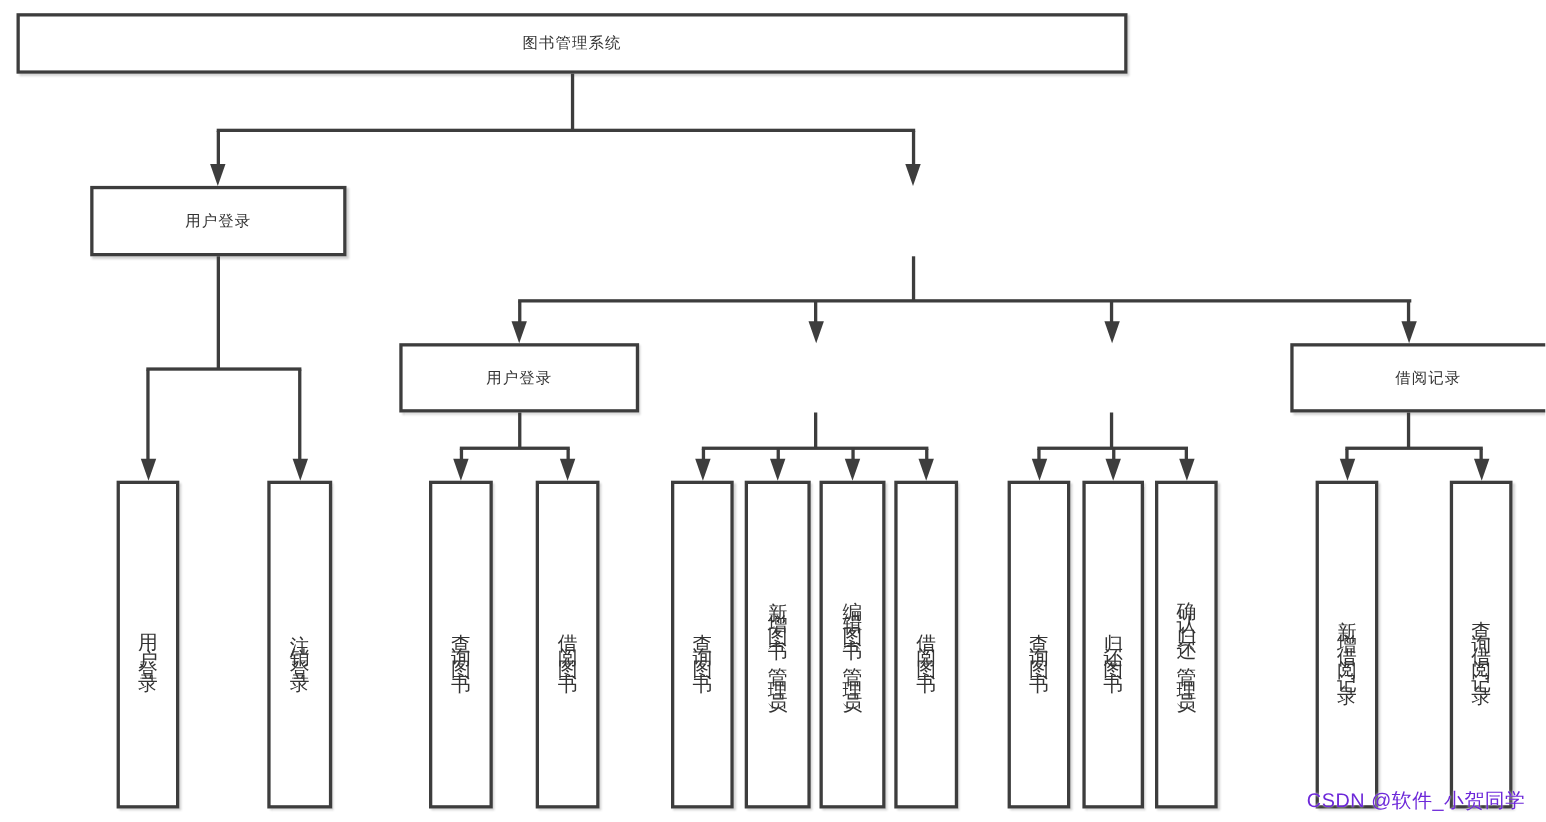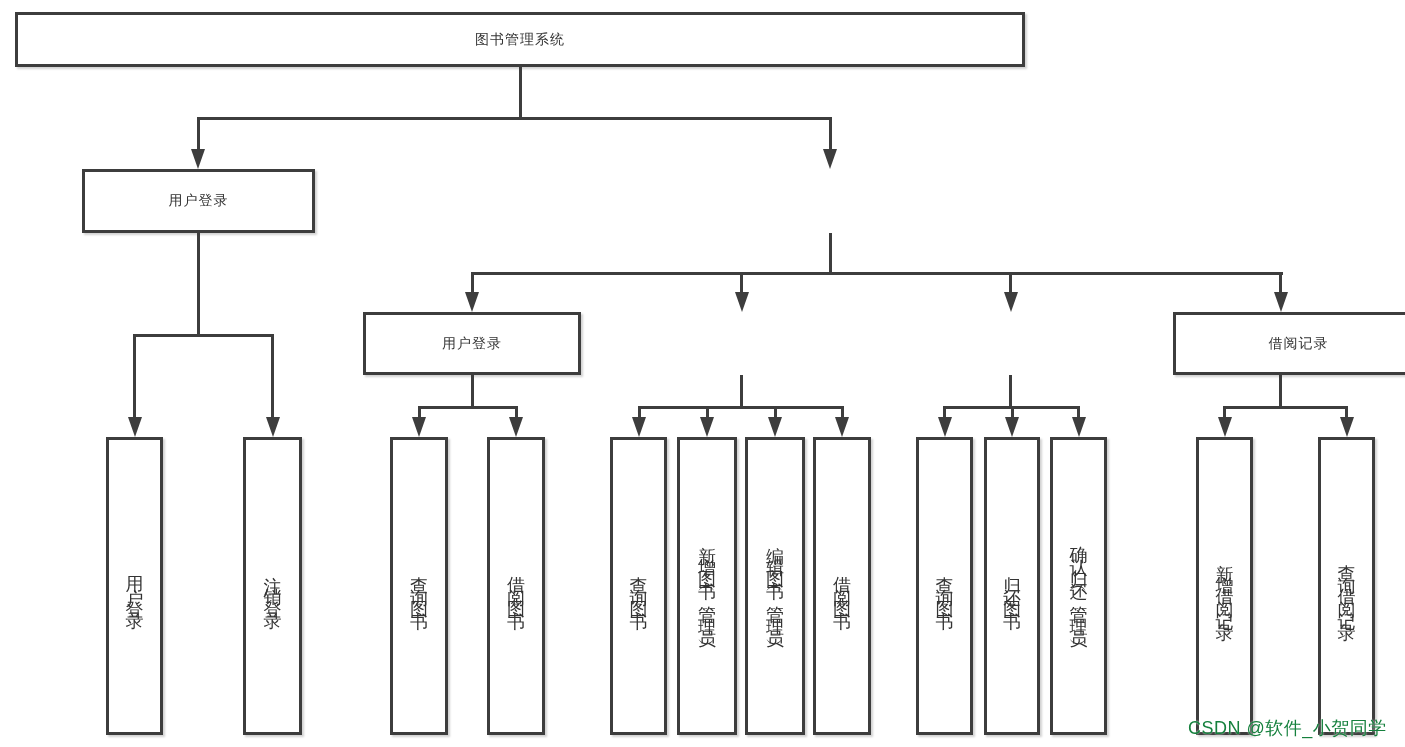--- a/index.html
+++ b/index.html
@@ -20,21 +20,21 @@
   }
   .vline, .hline { position:absolute; background:#3d3d3d; }
   .vline { width:3px; }
   .hline { height:3px; }
   .arrow {
     position:absolute; width:0; height:0;
     border-left:7px solid transparent; border-right:7px solid transparent;
     border-top:20px solid #3d3d3d;
   }
   .watermark {
-    position:absolute; color:#15803d; font-size:18px; letter-spacing:0.5px;
+    position:absolute; color:#6d28d9; font-size:18px; letter-spacing:0.5px;
     z-index:10; text-shadow:0 0 2px #ffffff; white-space:nowrap;
   }
 </style>
 </head>
 <body>
 
 <div class="canvas">
 
   <div class="box" style="left:15px;top:12px;width:1010px;height:55px">图书管理系统</div>
 

